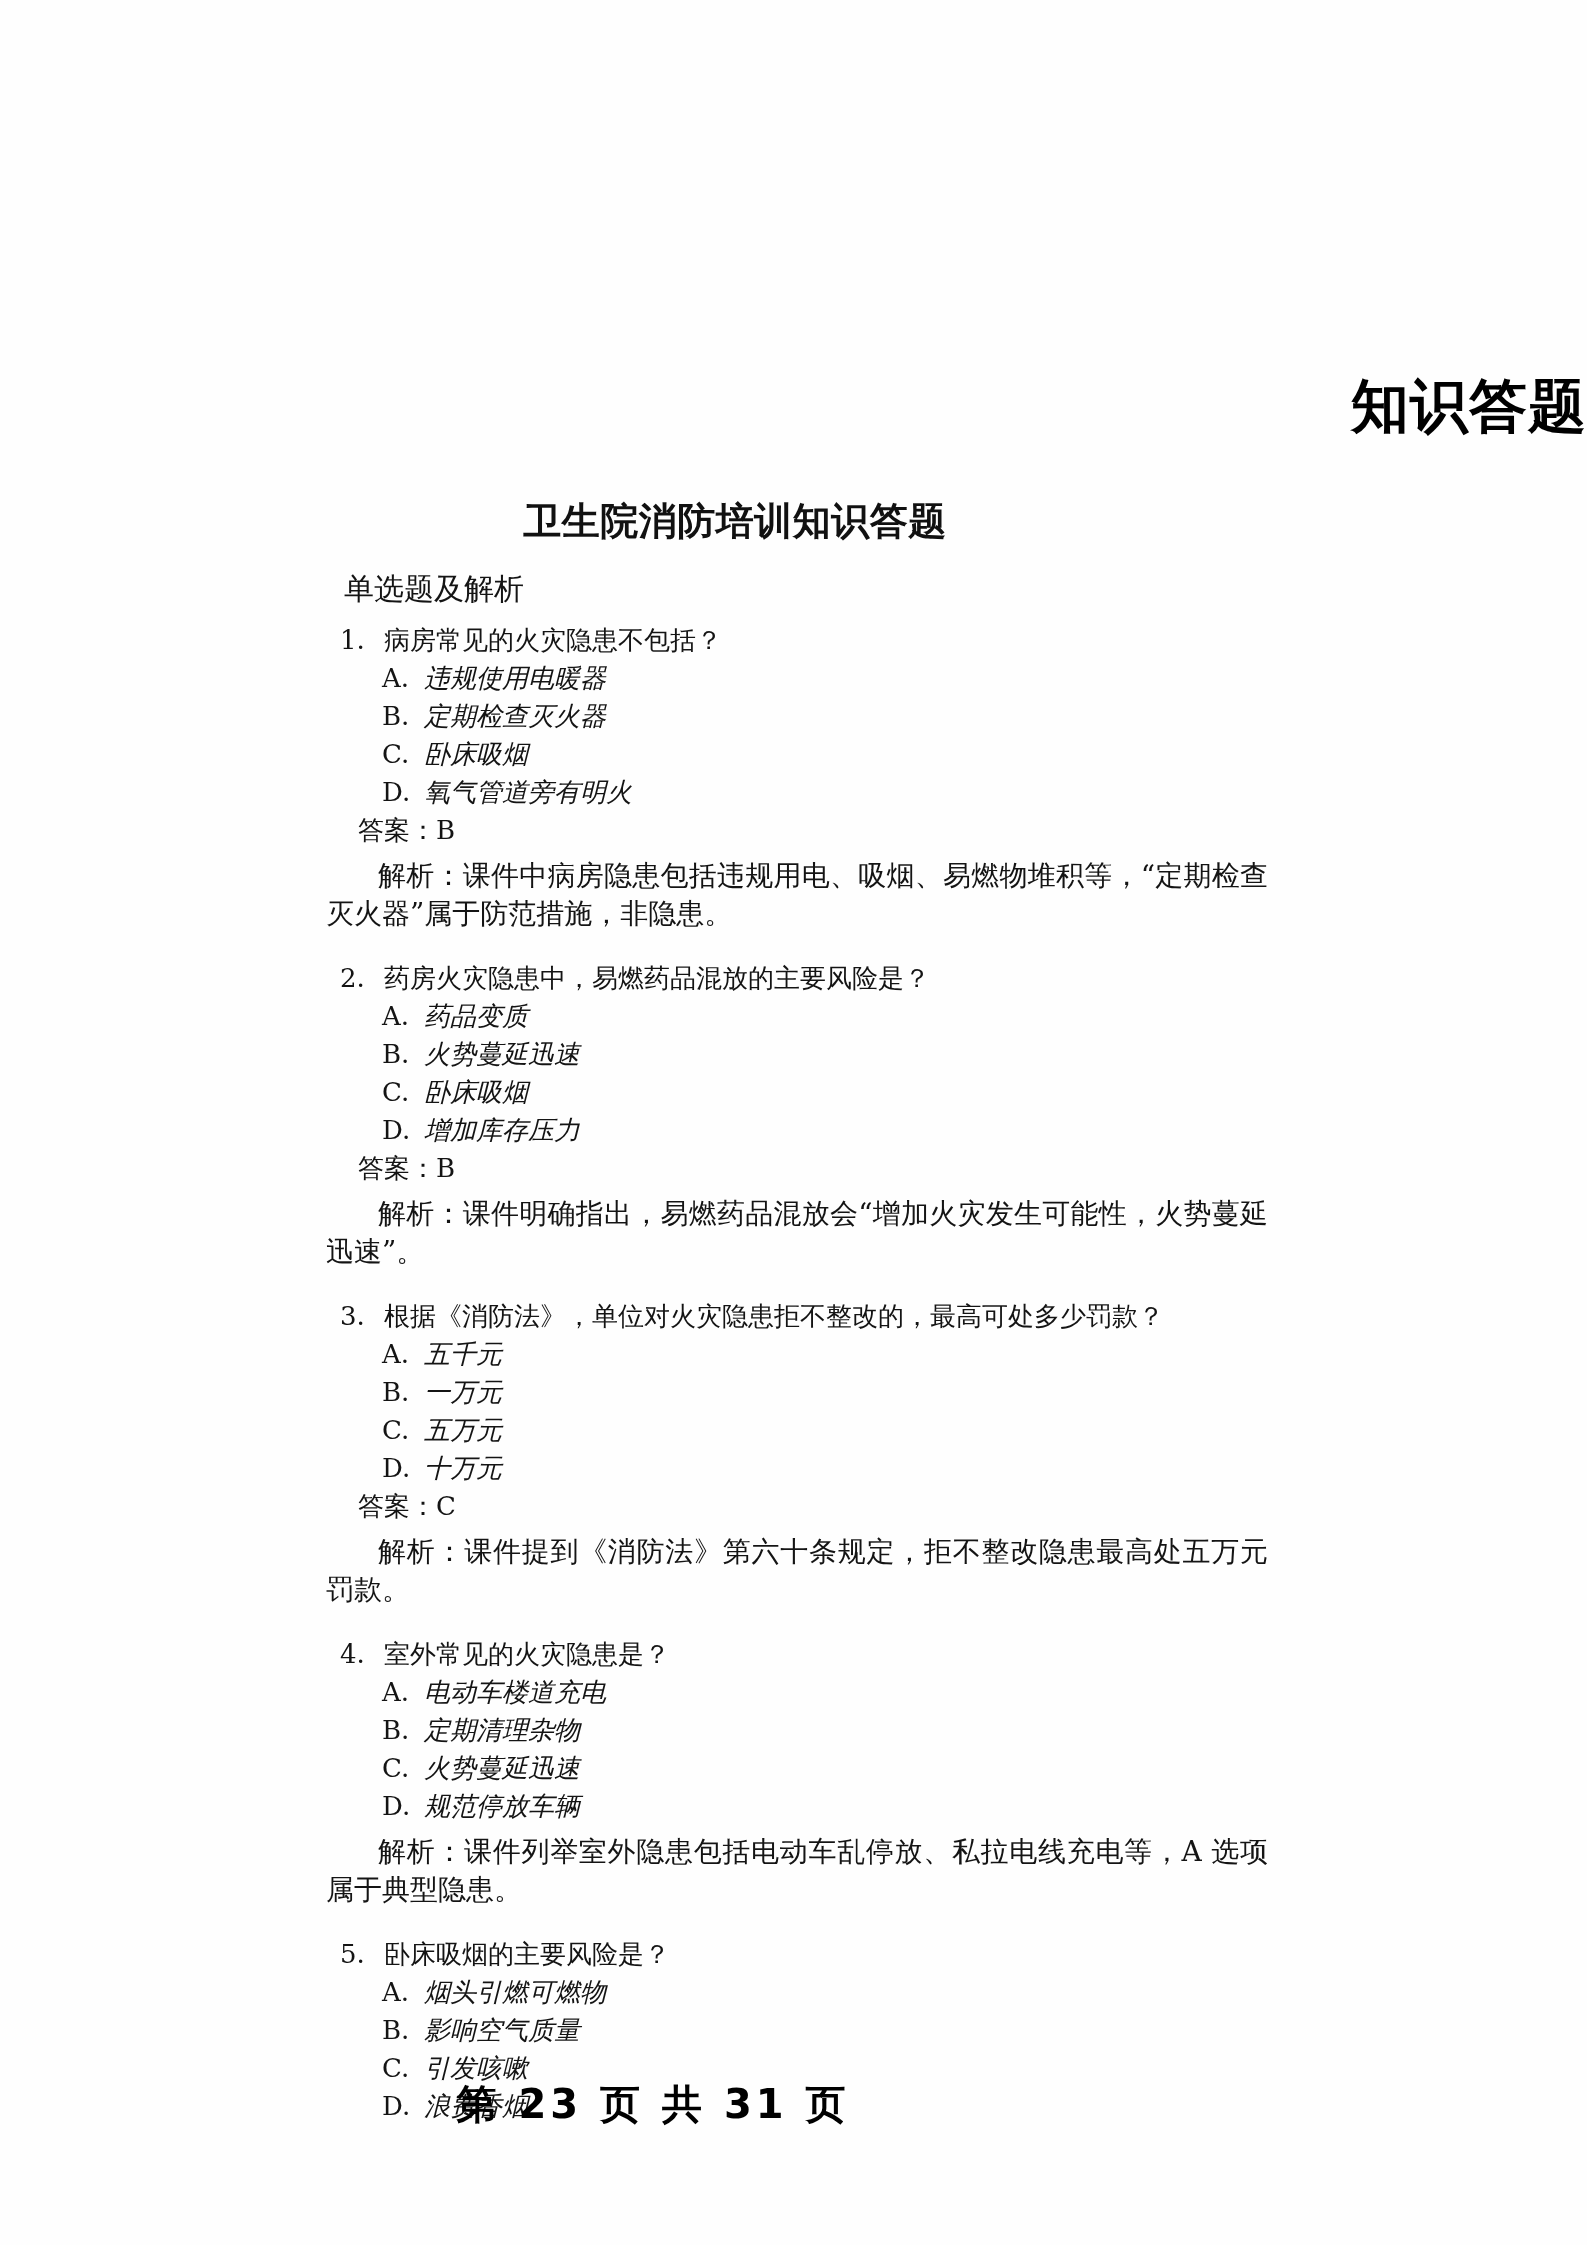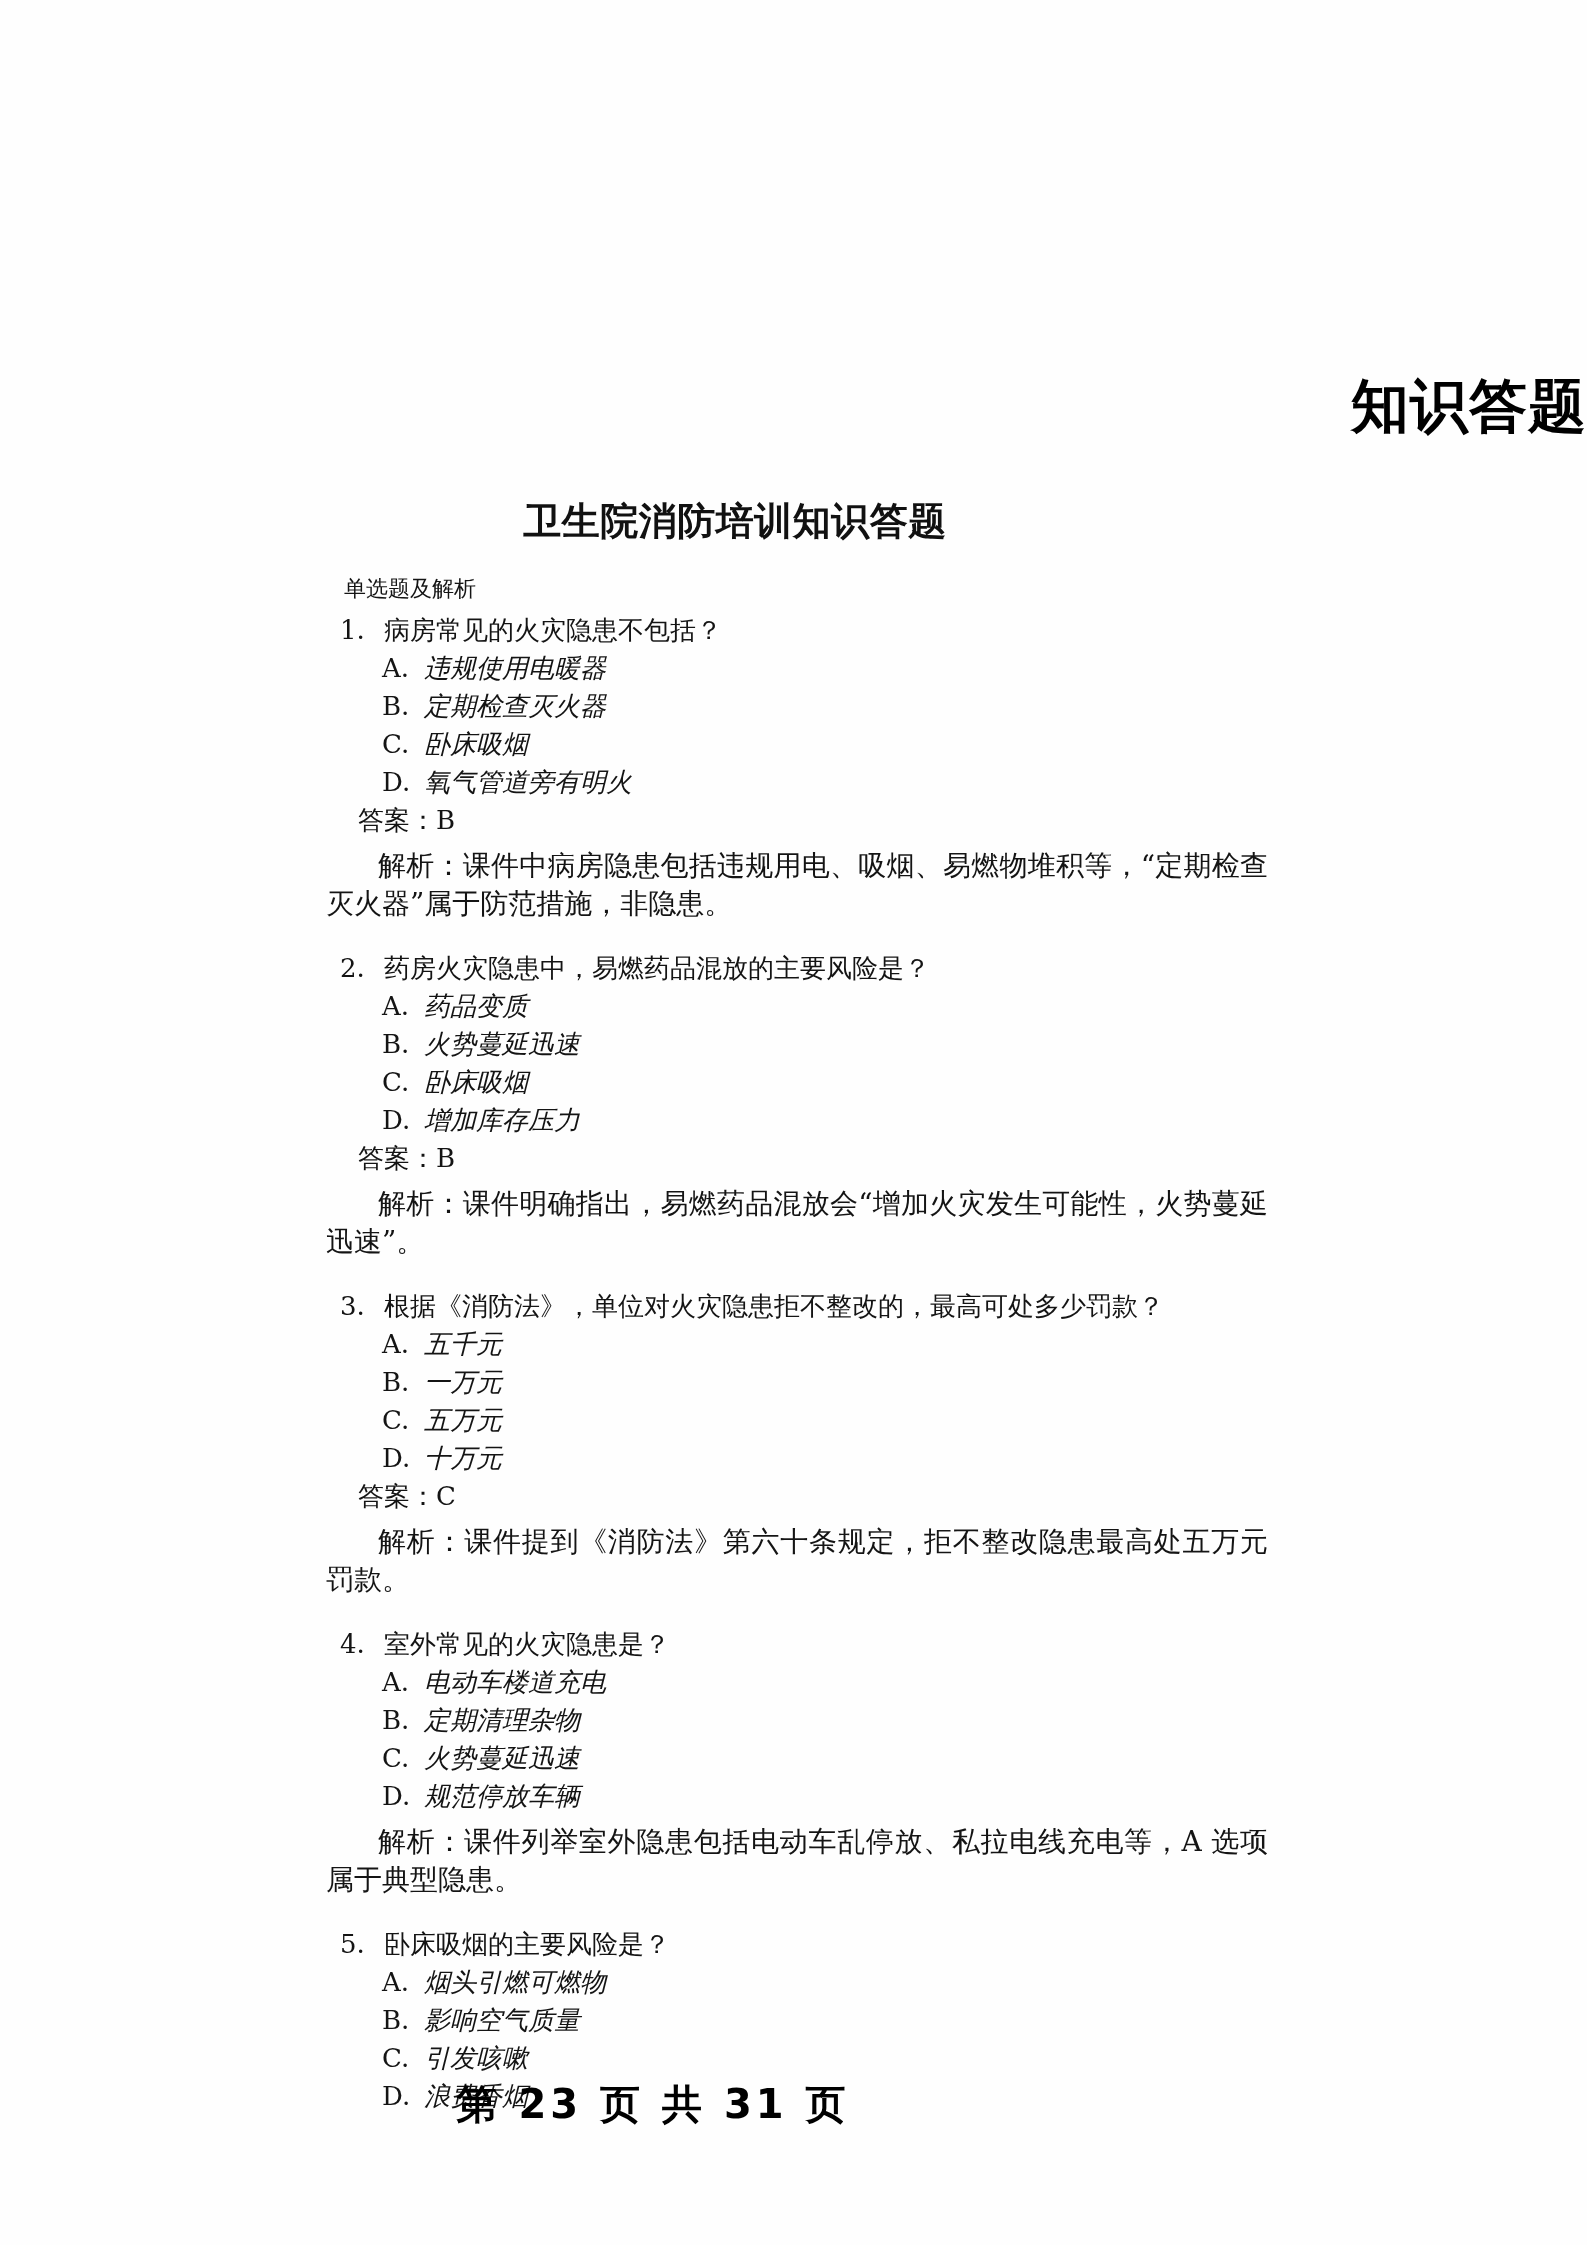--- a/index.html
+++ b/index.html
@@ -59,23 +59,23 @@
     position: absolute;
     top: 570px;
     left: 318px;
     width: 958px;
     font-size: 26px;
     line-height: 37px;
     color: #141414;
   }
 
   .section-label {
-    margin: 0 0 4px 0;
+    margin: 0 0 14px 0;
     padding-left: 26px;
-    font-size: 22px;
+    font-size: 30px;
     line-height: 37px;
   }
 
   .question-block {
     margin: 0 0 26px 0;
   }
   .question-block.last { margin-bottom: 0; }
 
   .q-line {
     display: flex;

